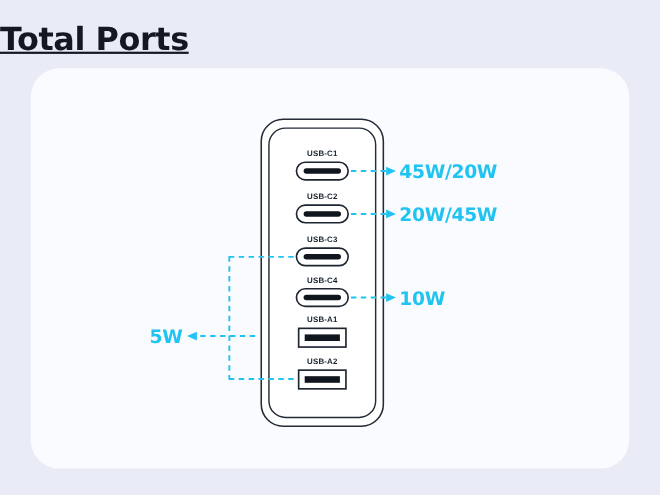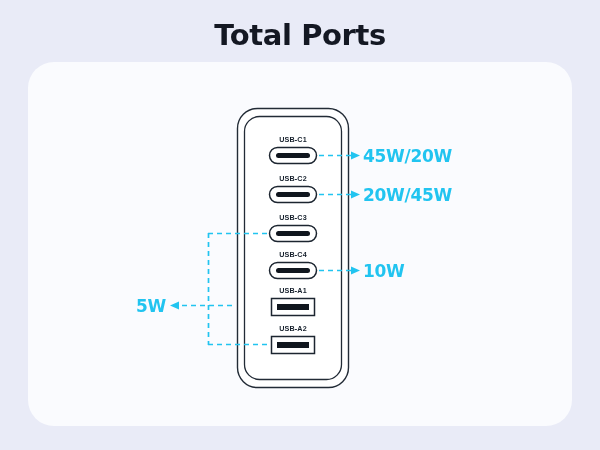--- a/index.html
+++ b/index.html
@@ -13,26 +13,26 @@
     background: #e9ebf7;
     font-family: "Liberation Sans", sans-serif;
     overflow: hidden;
     position: relative;
   }
   #page-title {
     position: absolute;
     left: 0;
     top: 18px;
     width: 600px;
-    text-align: center;
     font-size: 29px;
     font-weight: bold;
     letter-spacing: -0.4px;
     color: #141823;
     font-family: "DejaVu Sans", sans-serif;
+    text-decoration: underline;
   }
   #card {
     position: absolute;
     left: 28px;
     top: 62px;
     width: 544px;
     height: 364px;
     background: #fafbfe;
     border-radius: 26px;
   }

